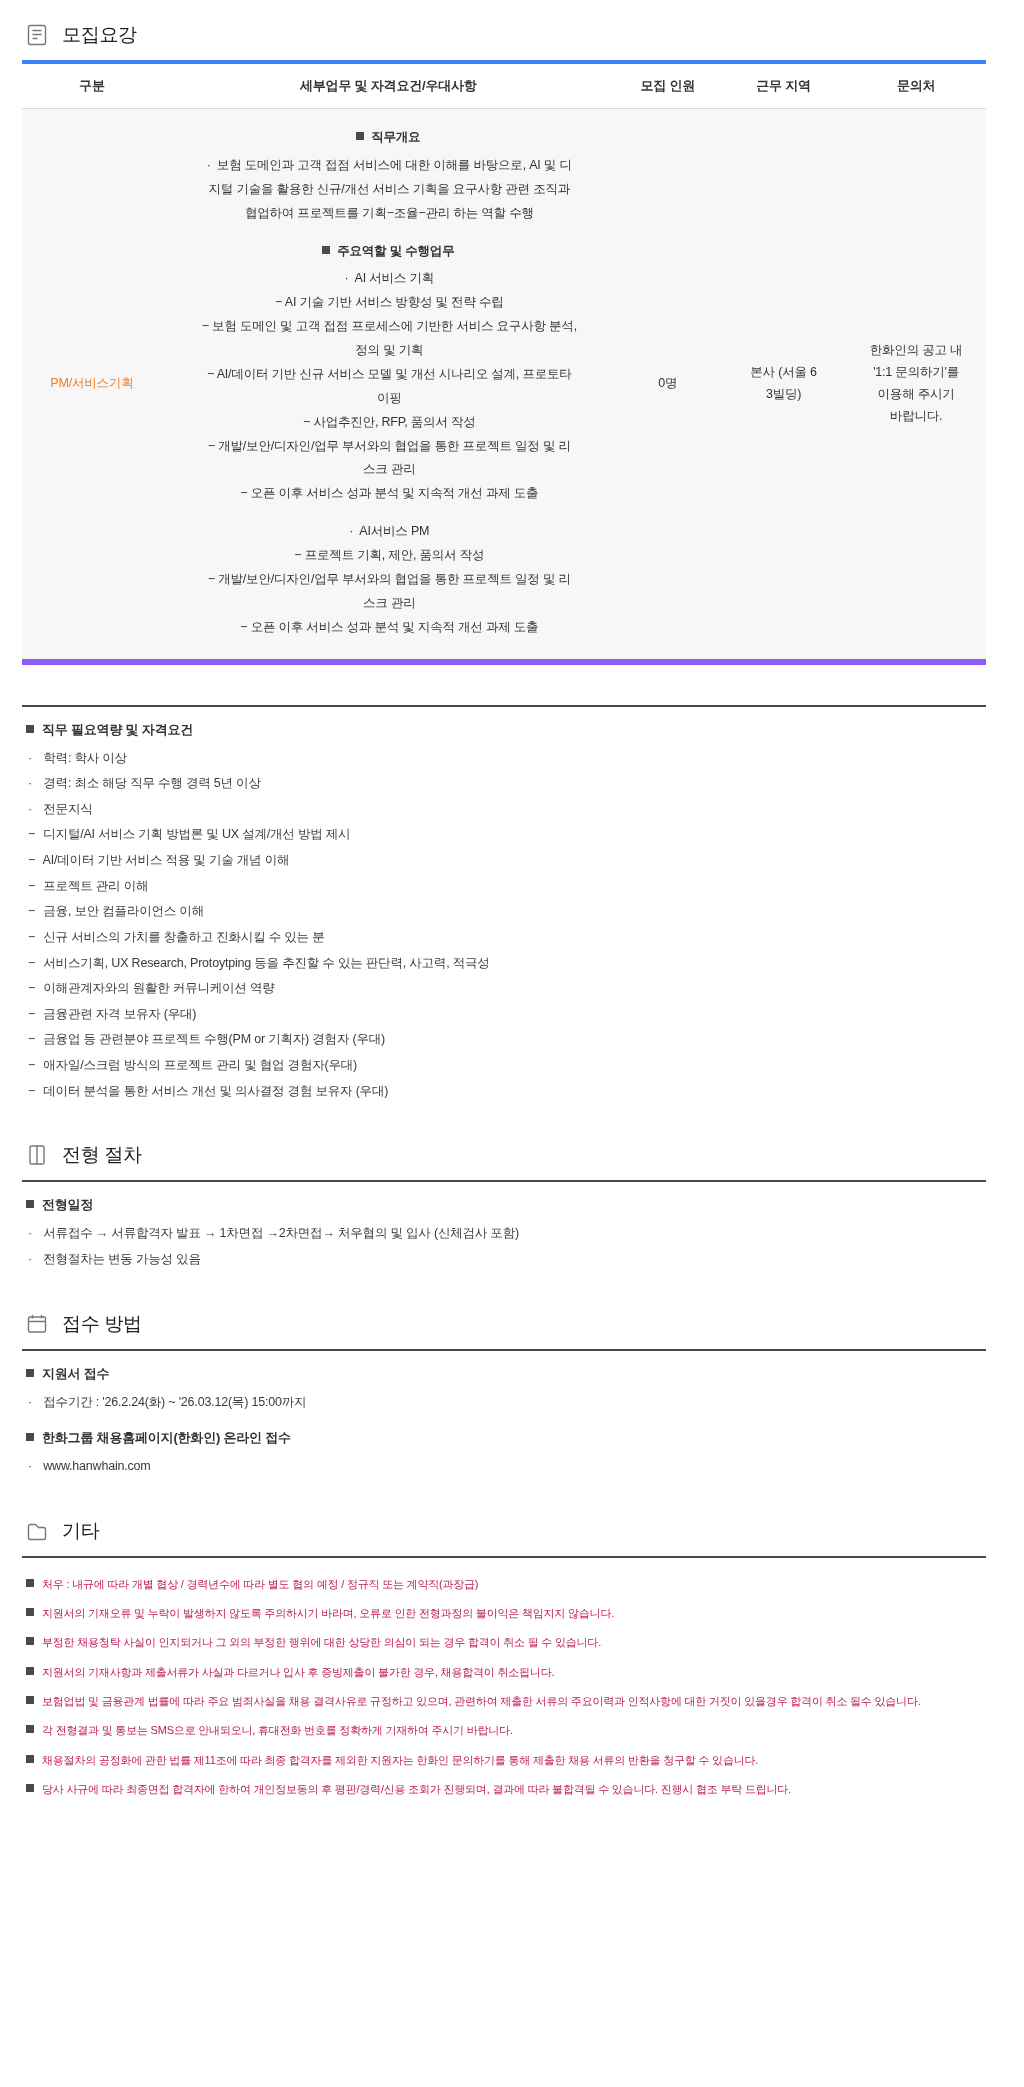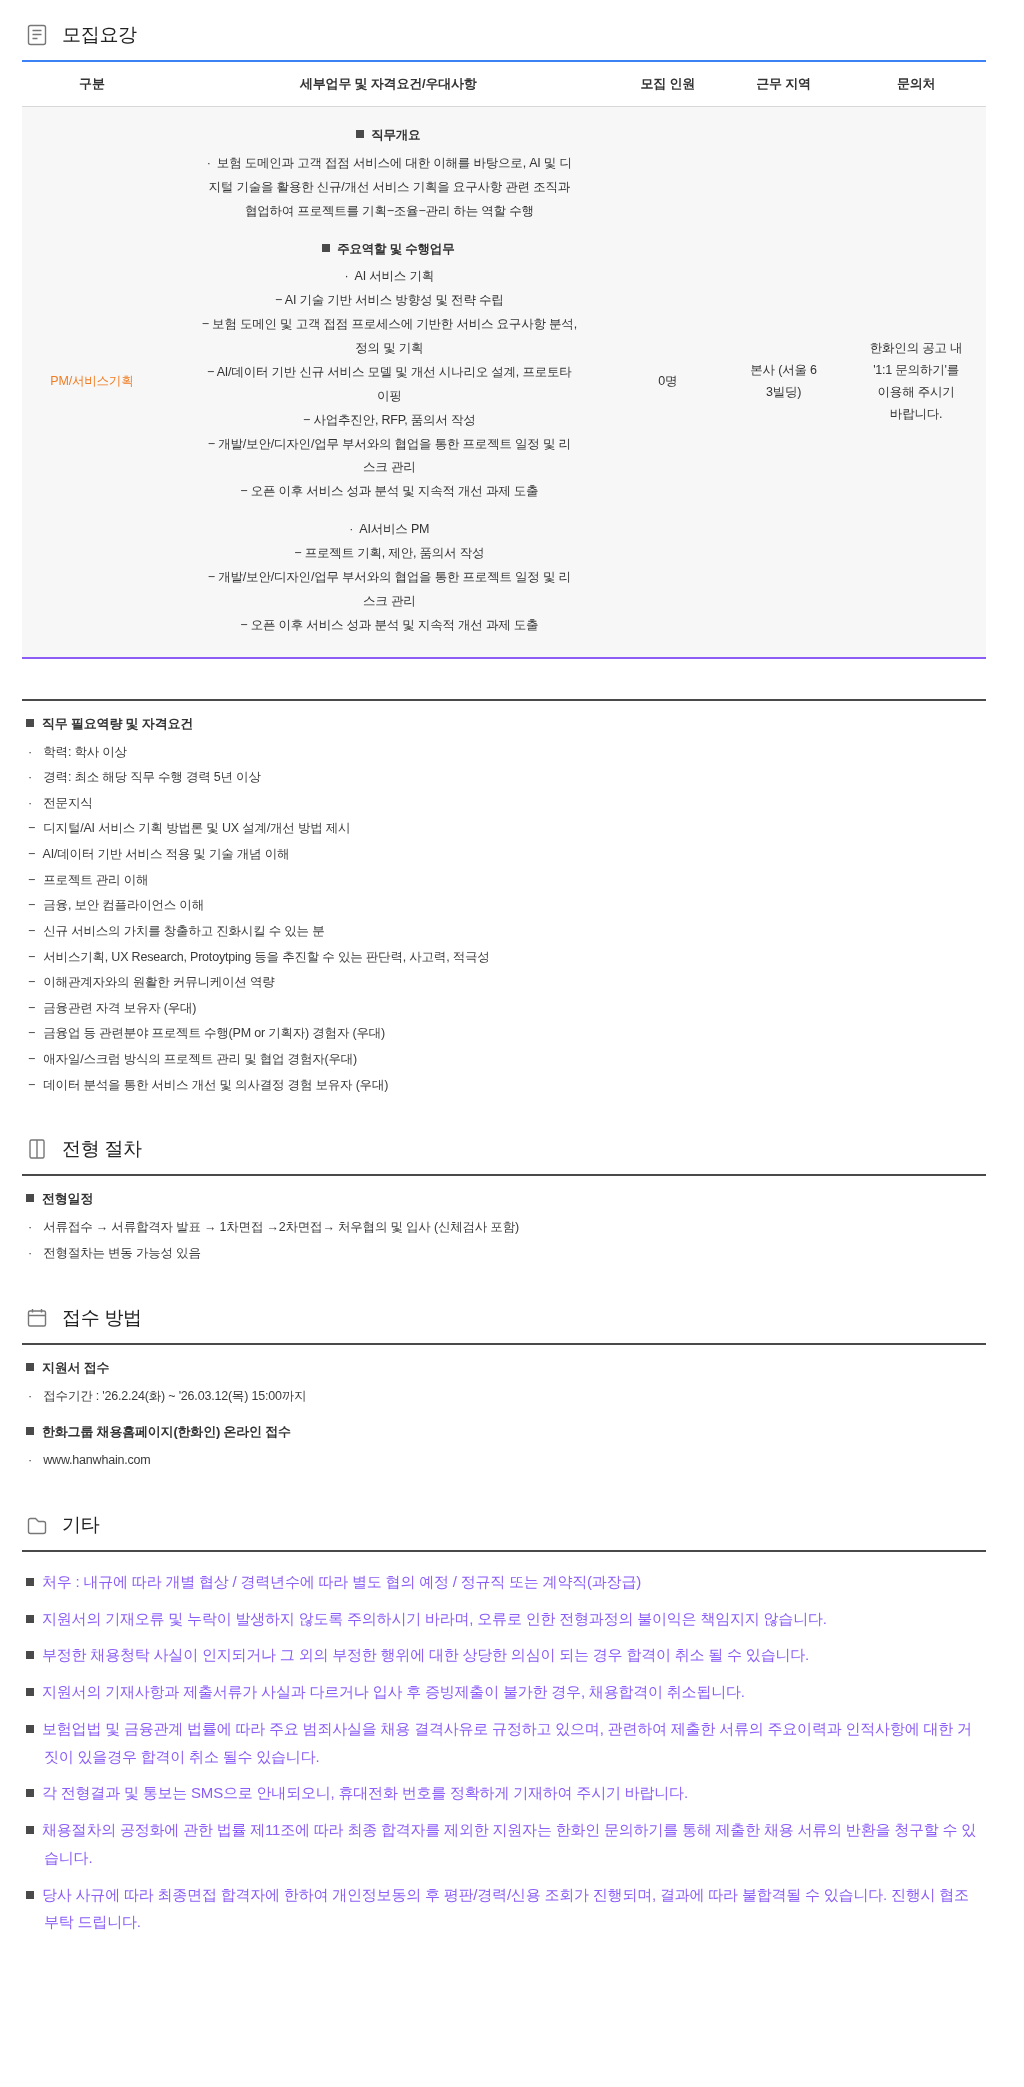--- a/index.html
+++ b/index.html
@@ -51,28 +51,28 @@
   table.recruit {
     width: 100%;
     border-collapse: collapse;
     table-layout: fixed;
   }
   table.recruit thead th {
     font-size: 13px;
     font-weight: bold;
     color: #333333;
     padding: 13px 4px;
-    border-top: 2px solid #3b82f6;
+    border-top: 4px solid #3b82f6;
     border-bottom: 1px solid #d8d8d8;
     text-align: center;
     letter-spacing: -0.2px;
   }
   table.recruit tbody td {
     background: #f7f7f7;
-    border-bottom: 2px solid #8b5cf6;
+    border-bottom: 6px solid #8b5cf6;
     padding: 18px 10px;
     font-size: 12.5px;
     vertical-align: middle;
     text-align: center;
     line-height: 1.75;
     letter-spacing: -0.2px;
   }
   td.col-role {
     color: #f07c22;
     font-weight: normal;
@@ -128,22 +128,22 @@
     font-size: 12.5px;
     color: #3a3a3a;
     line-height: 2.05;
     letter-spacing: -0.2px;
     padding-left: 2px;
   }
   .li .mark { display: inline-block; min-width: 12px; }
 
   
   .note {
-    font-size: 15px;
-    color: #8b5cf6;
+    font-size: 11px;
+    color: #be185d;
     line-height: 1.85;
     letter-spacing: -0.2px;
     margin-bottom: 9px;
     padding-left: 18px;
     text-indent: -18px;
   }
   .note .sq {
     display: inline-block;
     width: 8px; height: 8px;
     background: #4a4a4a;

